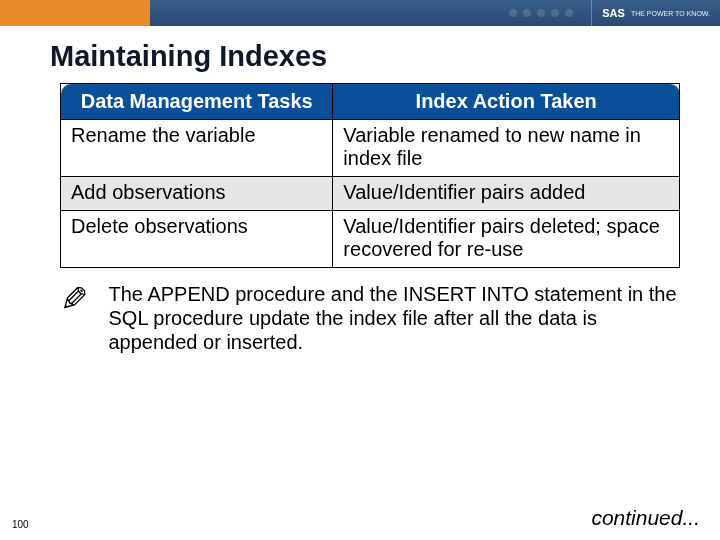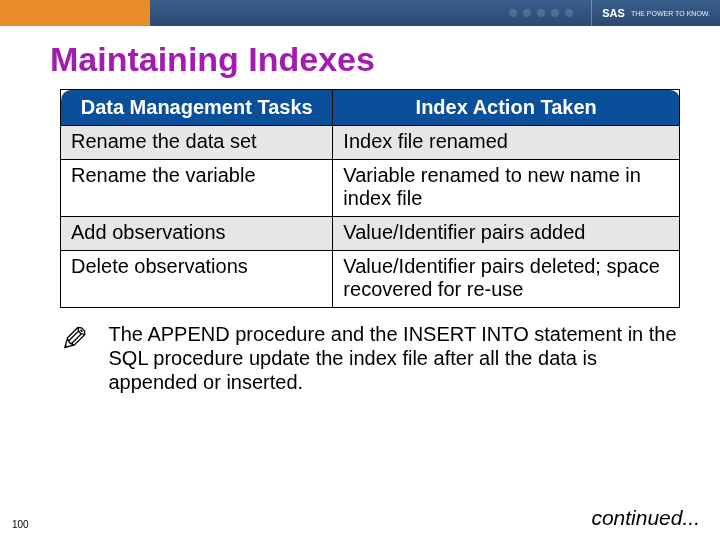--- a/index.html
+++ b/index.html
@@ -21,23 +21,23 @@
   }
   .topbar .dot { width: 8px; height: 8px; border-radius: 50%; background: rgba(255,255,255,0.15); }
   .topbar .logo {
     color: #fff; font-size: 11px; font-weight: bold;
     display: flex; align-items: center; gap: 6px; padding: 0 10px;
     border-left: 1px solid rgba(255,255,255,0.3);
   }
   .topbar .logo .tag { font-size: 7px; line-height: 1; font-weight: normal; opacity: 0.9; }
 
   .title {
-    font-size: 34px;
+    font-size: 29px;
     font-weight: bold;
-    color: #a21caf;
+    color: #0f172a;
     padding: 14px 0 10px 50px;
   }
 
   .table-wrap { padding: 0 40px 0 60px; }
   table { width: 100%; border-collapse: collapse; table-layout: fixed; }
   th {
     background: #0a4f9a;
     color: #fff;
     font-weight: bold;
     font-size: 20px;
@@ -112,24 +112,20 @@
         <col class="c1">
         <col class="c2">
       </colgroup>
     <thead>
       <tr>
         <th>Data Management Tasks</th>
         <th>Index Action Taken</th>
       </tr>
     </thead>
     <tbody>
-      <tr class="alt">
-        <td>Rename the data set</td>
-        <td>Index file renamed</td>
-      </tr>
       <tr>
         <td>Rename the variable</td>
         <td>Variable renamed to new name in index file</td>
       </tr>
       <tr class="alt">
         <td>Add observations</td>
         <td>Value/Identifier pairs added</td>
       </tr>
       <tr>
         <td>Delete observations</td>

